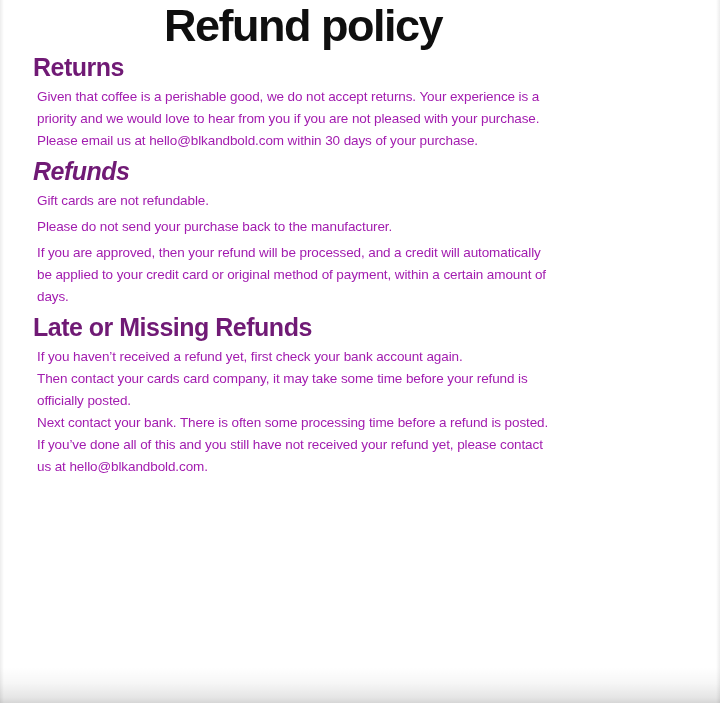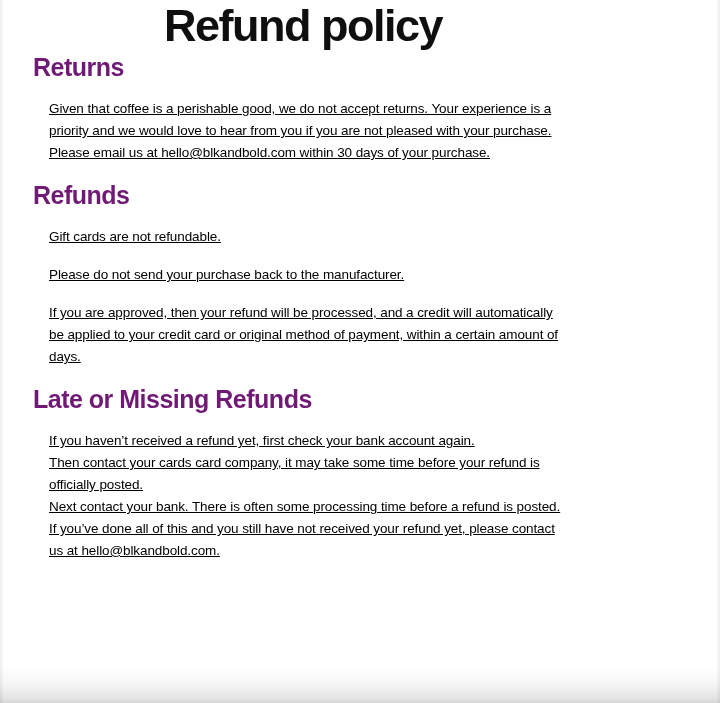--- a/index.html
+++ b/index.html
@@ -32,34 +32,33 @@
   }
   h2.section-heading {
     margin: 0;
     font-size: 25px;
     line-height: 30px;
     font-weight: bold;
     letter-spacing: -0.5px;
     color: #701a75;
   }
   p.body-text {
-    margin: 16px;
+    margin: 4px;
     font-size: 13.5px;
     line-height: 22px;
     letter-spacing: -0.1px;
-    color: #000000;
-    text-decoration: underline;
+    color: #a21caf;
   }
   p.body-text .ln {
     display: block;
   }
   
   .mt-returns-h   { margin-top: 20px; }
   .mt-returns-p   { margin-top: 22px; }
-  .mt-refunds-h   { margin-top: 46px; }
+  .mt-refunds-h   { margin-top: 46px; font-style: italic; }
   .mt-p-gap       { margin-top: 21px; }
   .mt-late-h      { margin-top: 38px; }
   .mt-late-p      { margin-top: 21px; }
   
   .edge-bottom {
     position: absolute;
     left: 0; right: 0; bottom: 0;
     height: 36px;
     background: linear-gradient(to bottom,
       rgba(0,0,0,0) 0%,

